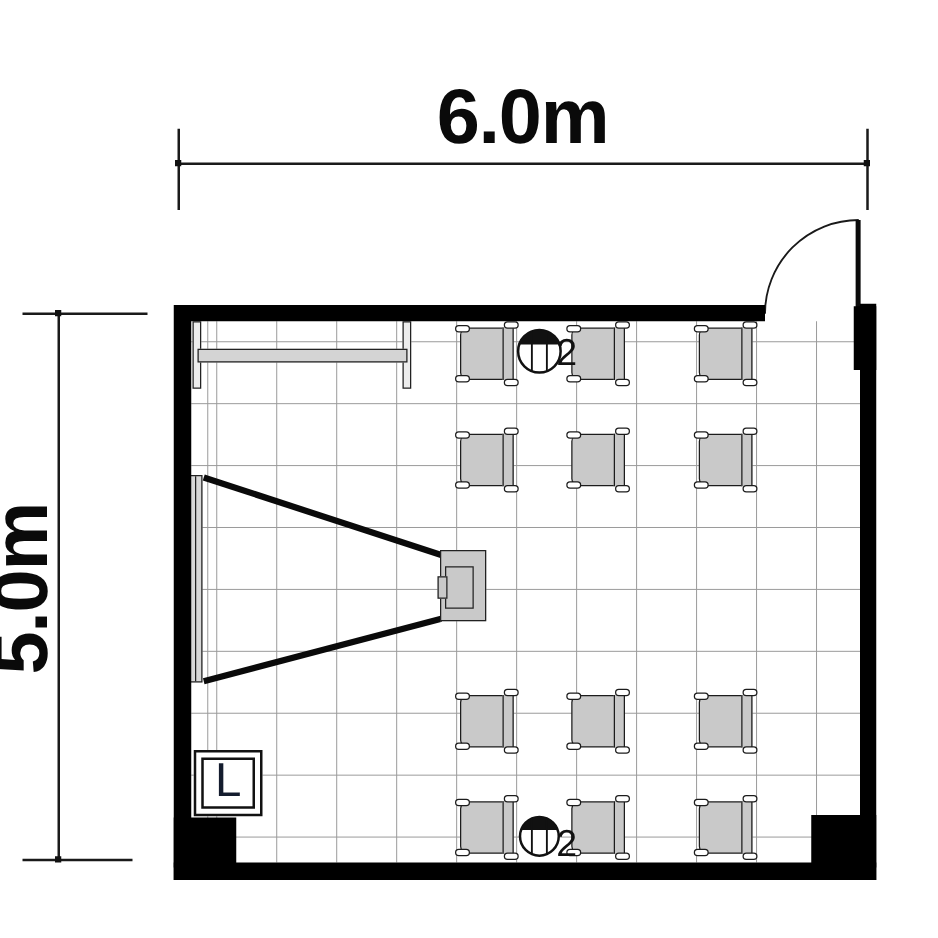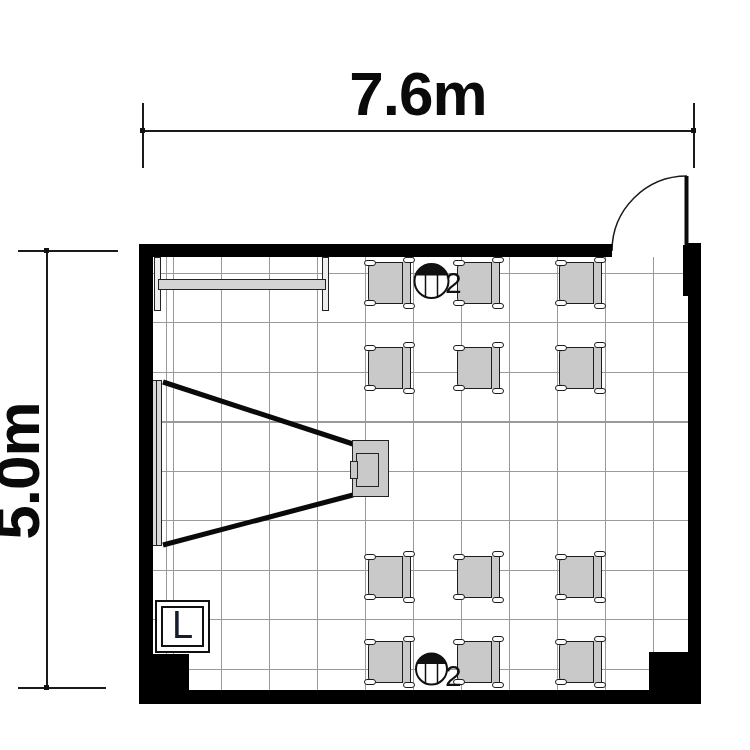--- a/index.html
+++ b/index.html
@@ -50,21 +50,21 @@
   svg.overlay{position:absolute;left:0;top:0;pointer-events:none;}
 </style>
 </head>
 <body>
 
 <div class="abs dim-line-h" style="left:143px;top:130px;width:551px;"></div>
 <div class="abs dim-tick-v" style="left:142px;top:103px;height:65px;"></div>
 <div class="abs dim-tick-v" style="left:693px;top:103px;height:65px;"></div>
 <div class="abs dim-dot" style="left:140px;top:128px;"></div>
 <div class="abs dim-dot" style="left:691px;top:128px;"></div>
-<div class="abs dim-label dim-label-h" style="left:418px;top:58px;">7.6m</div>
+<div class="abs dim-label dim-label-h" style="left:418px;top:58px;">6.0m</div>
 
 <div class="abs dim-line-v" style="left:46px;top:251px;height:438px;"></div>
 <div class="abs dim-tick-h" style="left:18px;top:250px;width:100px;"></div>
 <div class="abs dim-tick-h" style="left:18px;top:687px;width:88px;"></div>
 <div class="abs dim-dot" style="left:44px;top:248px;"></div>
 <div class="abs dim-dot" style="left:44px;top:685px;"></div>
 <div class="abs dim-label dim-label-v" style="left:17px;top:471px;">5.0m</div>
 
 <div class="abs room-floor"></div>
 

